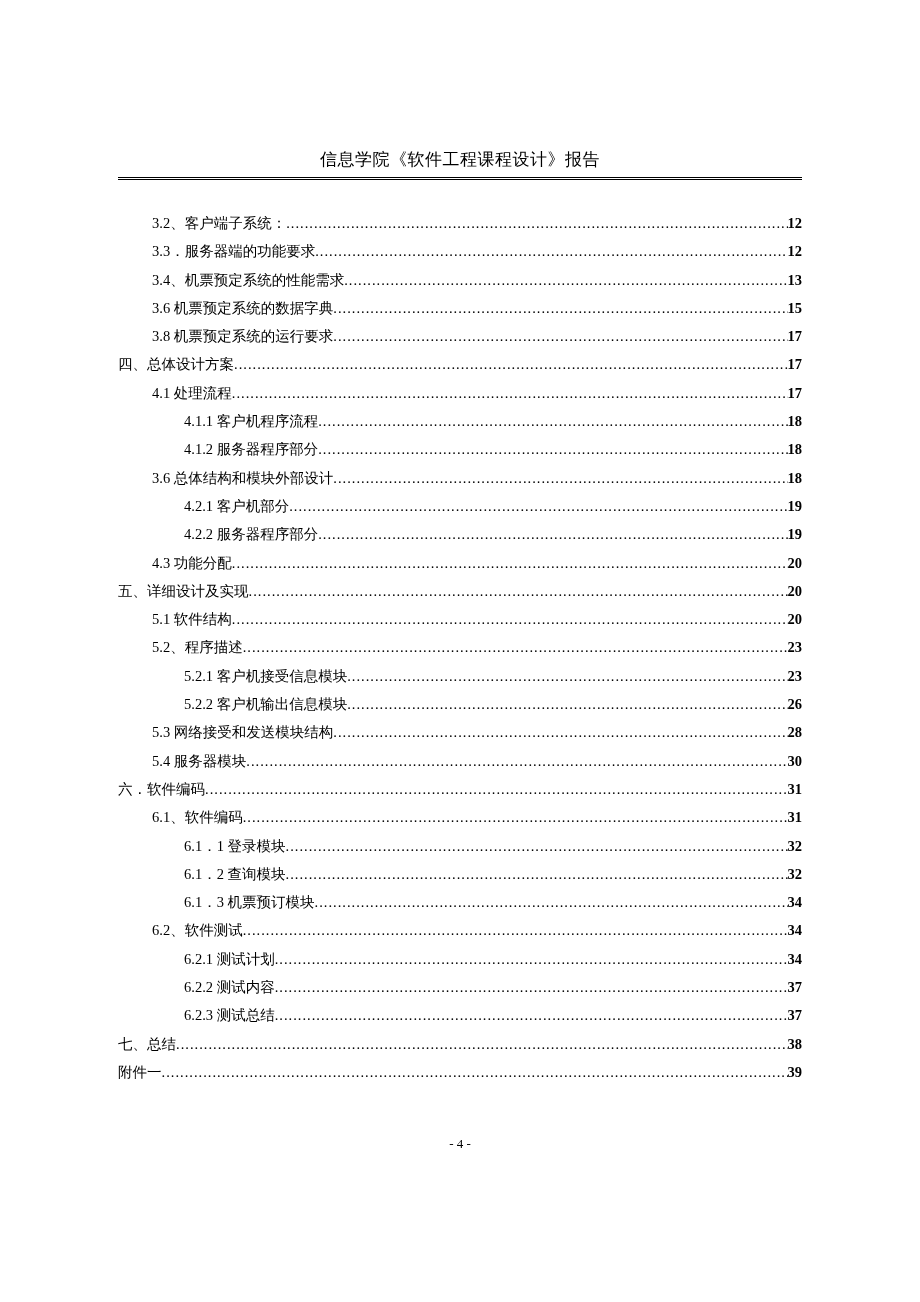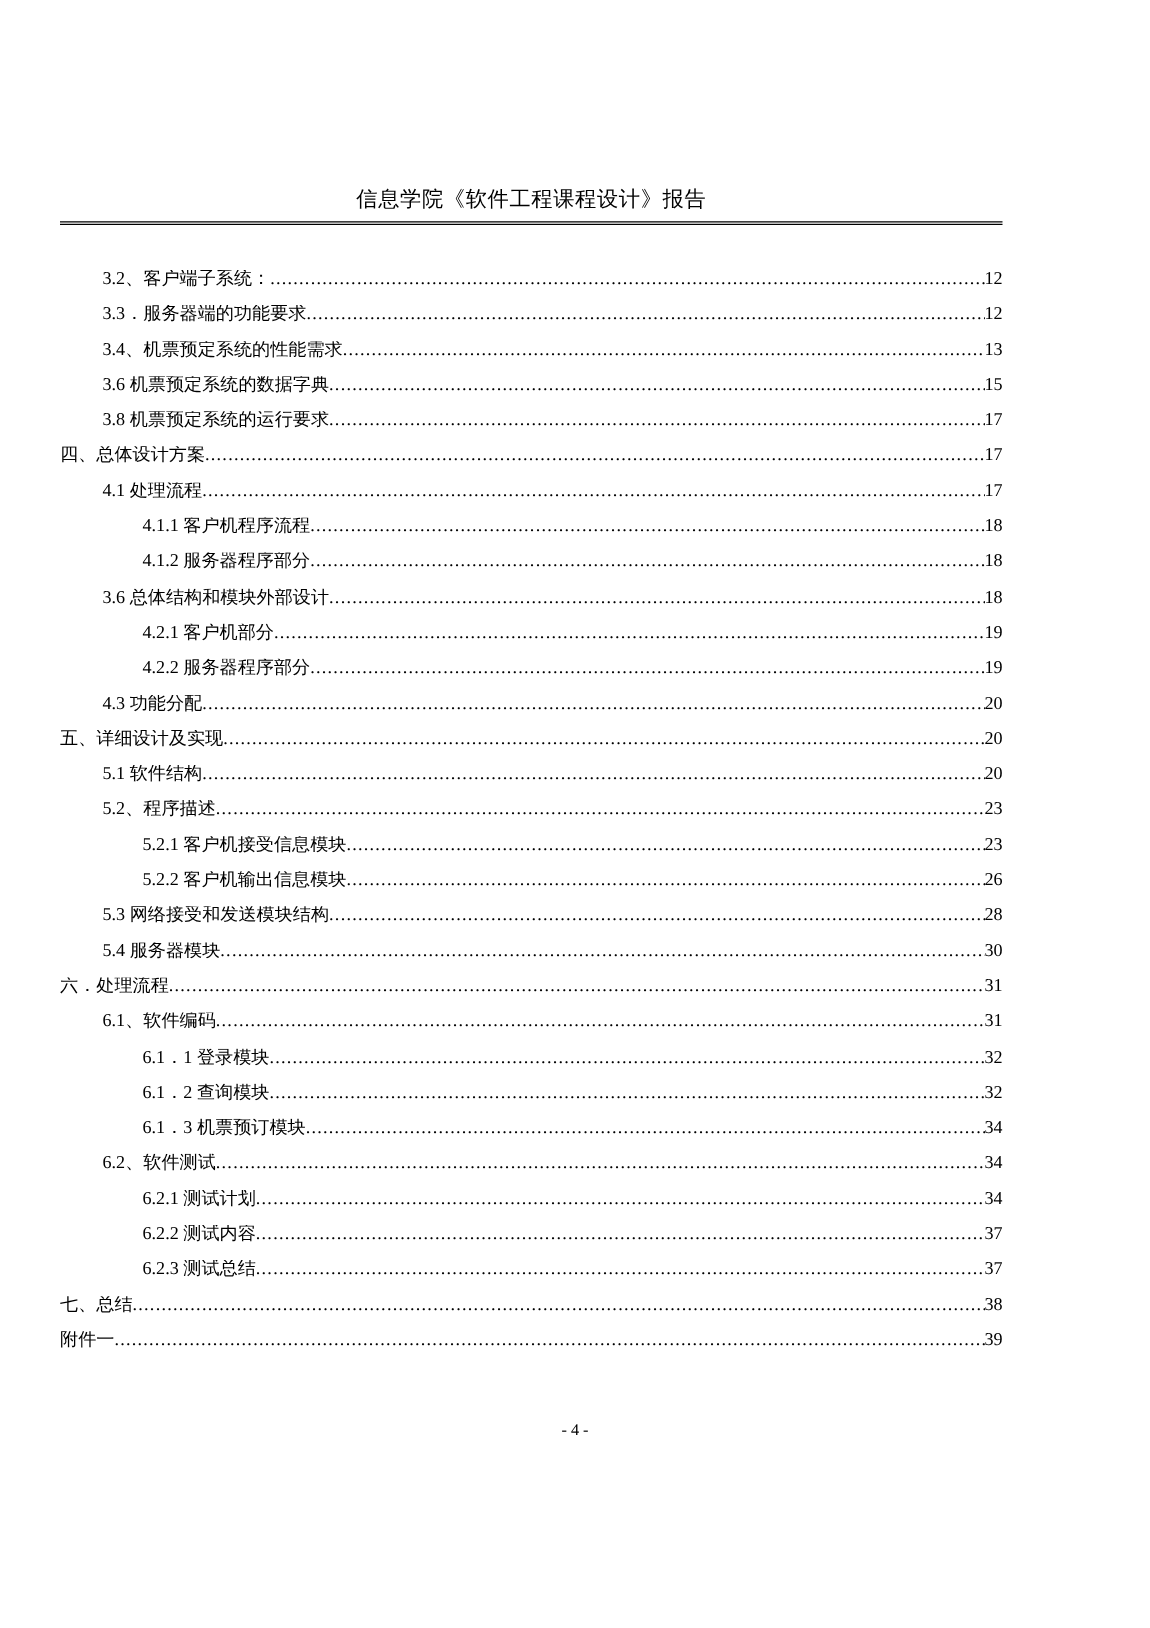--- a/index.html
+++ b/index.html
@@ -5,21 +5,21 @@
     * { margin: 0; padding: 0; box-sizing: border-box; }
     body {
       font-family: "SimSun", "宋体", serif;
       background: #fff;
       width: 920px;
       height: 1302px;
       position: relative;
       color: #000;
     }
     .page {
-      padding: 148px 118px 0 48px;
+      padding: 148px 118px 0 118px;
     }
     .header-title {
       text-align: center;
       font-size: 17px;
       padding-bottom: 6px;
       letter-spacing: 0.5px;
     }
     .double-line {
       border-top: 3px double #000;
       margin: 0;
@@ -49,20 +49,21 @@
       letter-spacing: 1px;
       min-width: 10px;
       position: relative;
     }
     .toc-leader::after {
       content: ".......................................................................................................................................................................................................";
       display: block;
     }
     .toc-page {
       flex: 0 0 auto;
+      font-weight: bold;
     }
     .page-number {
       position: absolute;
       bottom: 150px;
       left: 0;
       right: 0;
       text-align: center;
       font-size: 13px;
       font-family: "Times New Roman", serif;
     }
@@ -168,21 +169,21 @@
         <span class="toc-label">5.3 网络接受和发送模块结构</span>
         <span class="toc-leader"></span>
         <span class="toc-page">28</span>
       </div>
       <div class="toc-row indent-1">
         <span class="toc-label">5.4 服务器模块</span>
         <span class="toc-leader"></span>
         <span class="toc-page">30</span>
       </div>
       <div class="toc-row indent-0">
-        <span class="toc-label">六．处理流程</span>
+        <span class="toc-label">六．软件编码</span>
         <span class="toc-leader"></span>
         <span class="toc-page">31</span>
       </div>
       <div class="toc-row indent-1">
         <span class="toc-label">6.1、软件编码</span>
         <span class="toc-leader"></span>
         <span class="toc-page">31</span>
       </div>
       <div class="toc-row indent-2">
         <span class="toc-label">6.1．1 登录模块</span>

